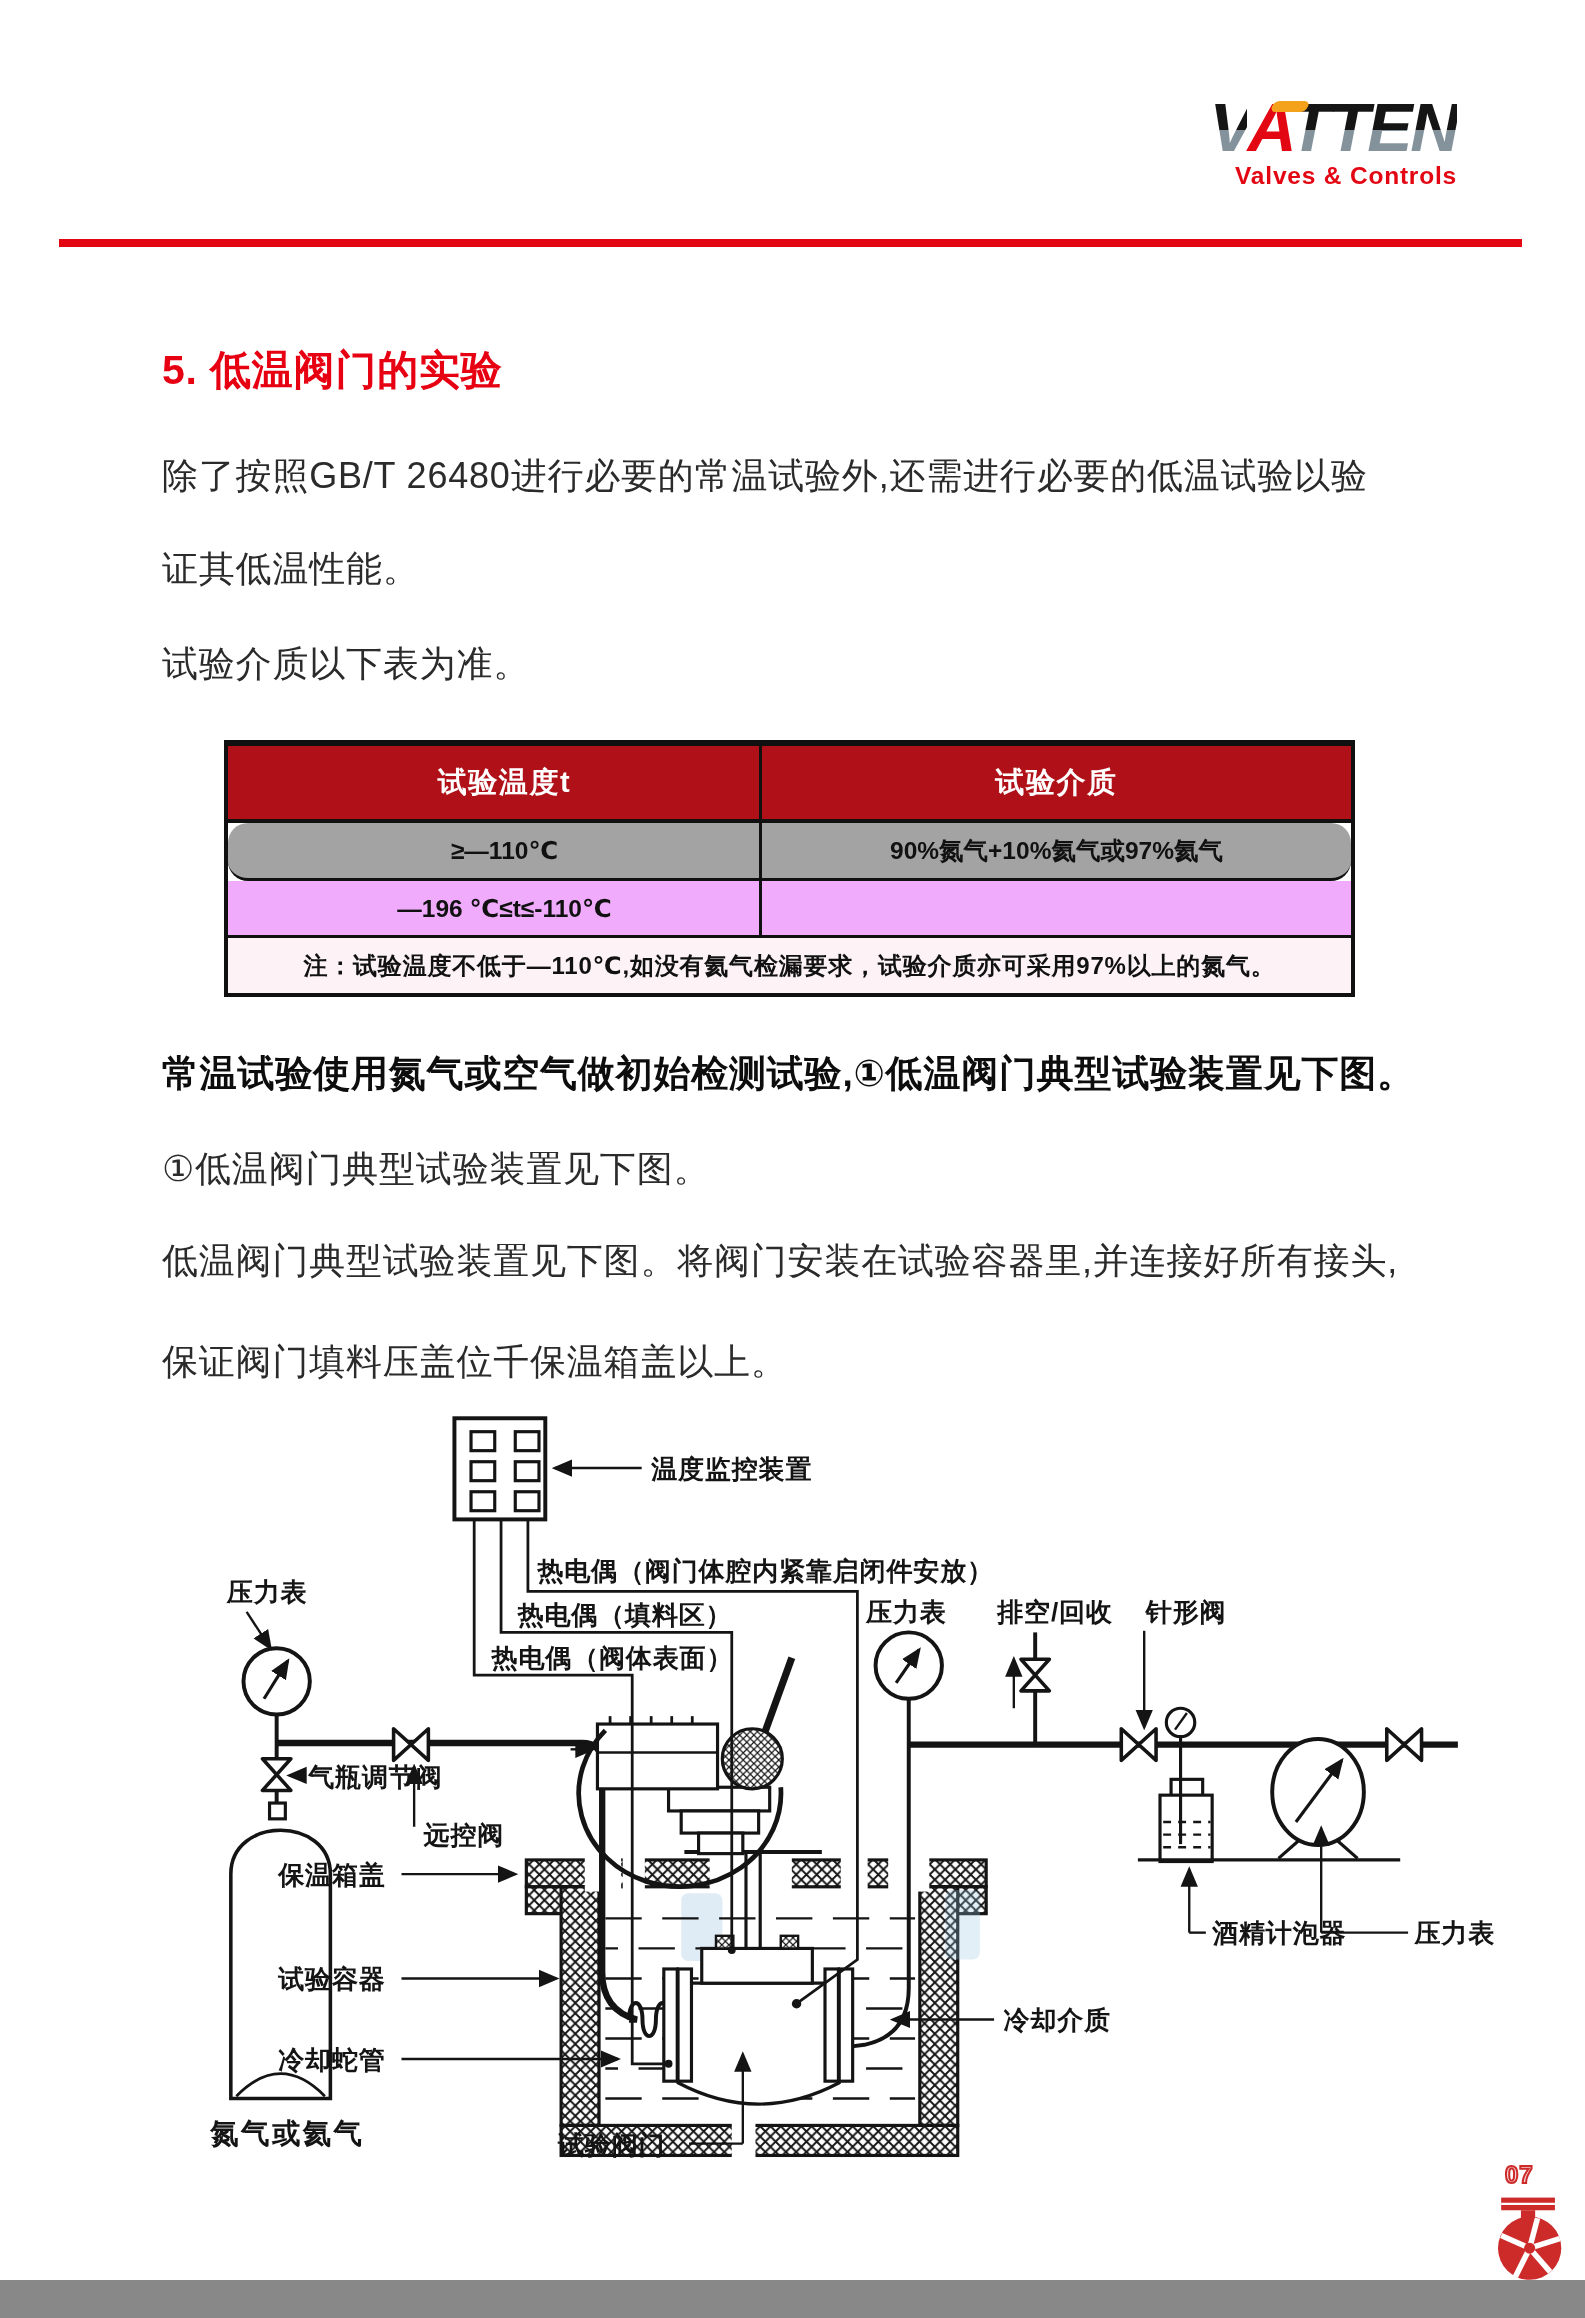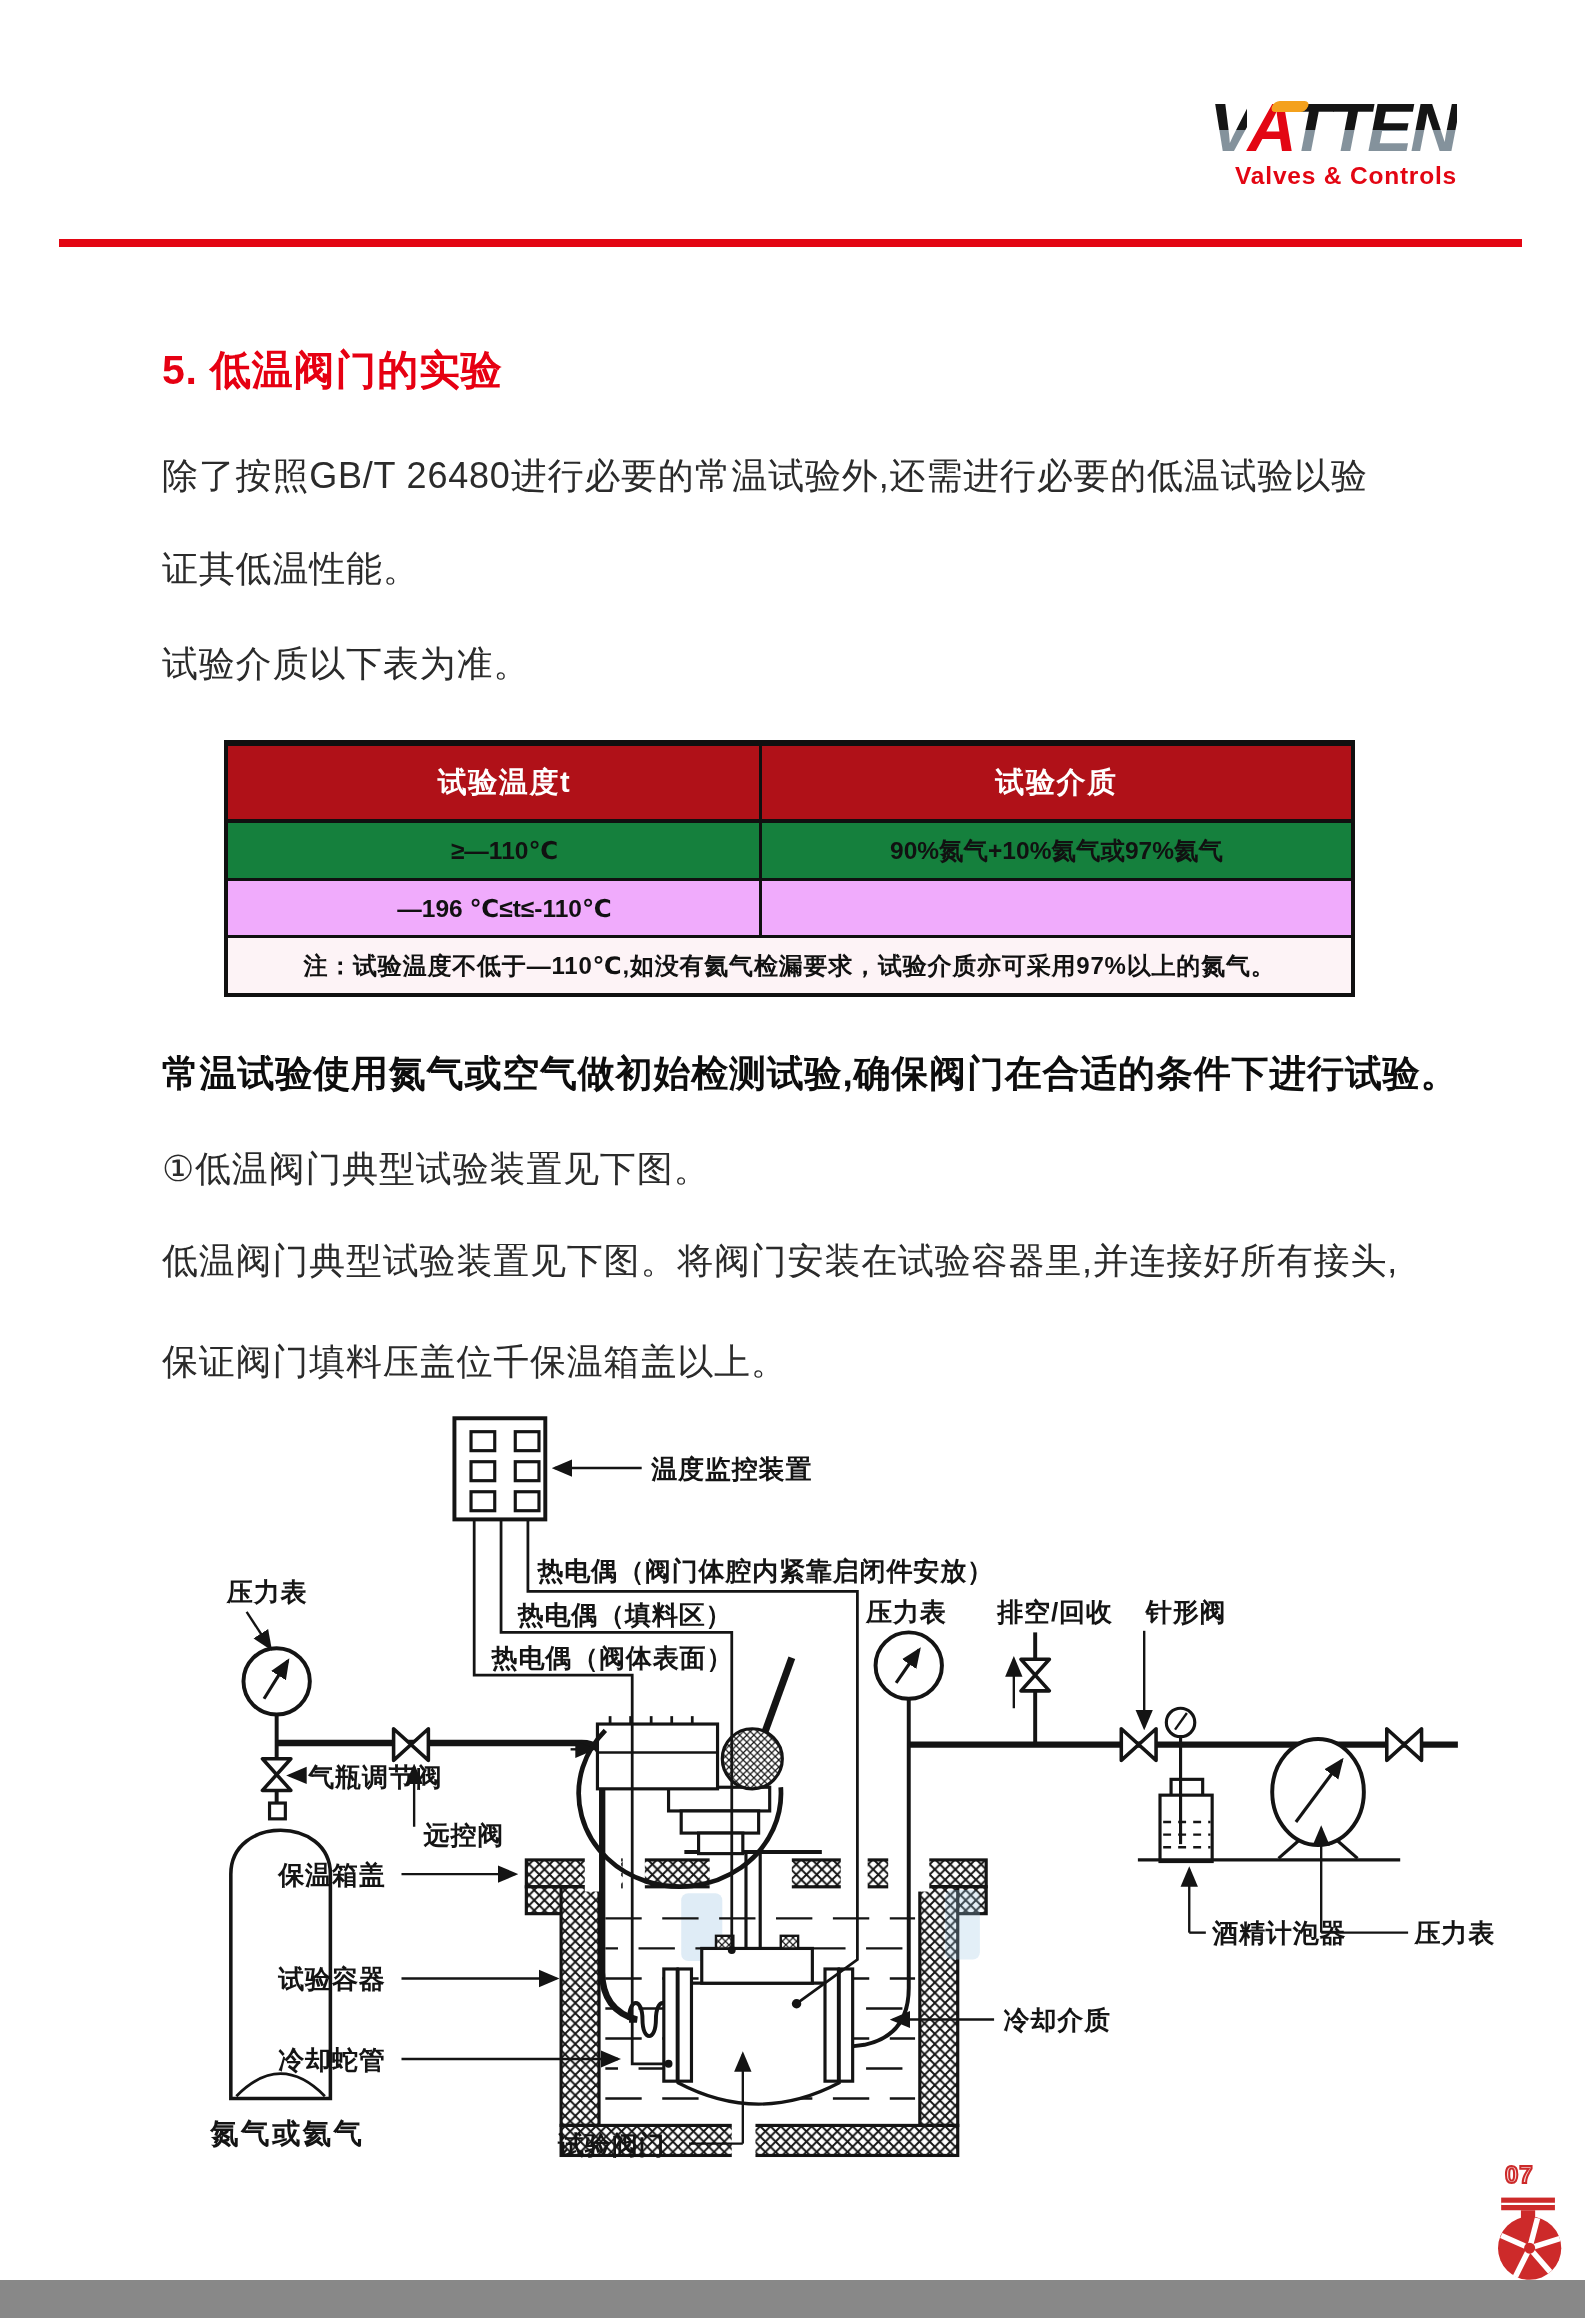--- a/index.html
+++ b/index.html
@@ -18,21 +18,21 @@
   .para{position:absolute;left:162px;font-size:36px;color:#2b2b2b;letter-spacing:0.8px;white-space:nowrap;}
   .para.b{font-weight:800;color:#0d0d0d;font-size:37px;}
   
   .tbl{position:absolute;left:224px;top:740px;width:1131px;border:4px solid #101010;border-top-width:6.3px;box-sizing:border-box;}
   .trow{display:flex;box-sizing:border-box;}
   .tc{box-sizing:border-box;display:flex;align-items:center;justify-content:center;text-align:center;}
   .tc.c1{width:534px;border-right:3.2px solid #101010;padding-left:22px;}
   .tc.c2{flex:1;}
   .thead{height:77px;background:#b01118;border-bottom:4.7px solid #101010;}
   .thead .tc{color:#ffffff;font-size:29px;font-weight:800;letter-spacing:1.6px;}
-  .r1{height:58px;background:#15803d;border-bottom:3.2px solid #101010;}
+  .r1{height:58px;background:#a3a3a3;border-bottom:3.2px solid #101010;border-radius:20px;}
   .r2{height:57px;background:#f0abfc;border-bottom:3.2px solid #101010;}
   .r1 .tc,.r2 .tc{font-size:24.5px;font-weight:700;color:#111;}
   .tnote{height:55px;background:#fdf3f6;}
   .tnote .tc{font-size:24px;font-weight:800;color:#111;letter-spacing:0.8px;}
   
   .diag{position:absolute;left:0;top:0;width:1586px;height:2319px;}
   .diag text{font-family:"Liberation Sans","DejaVu Sans",sans-serif;font-weight:700;font-size:33px;fill:#141414;letter-spacing:1px;}
   .diag text.big{font-size:36px;letter-spacing:3px;}
   
   .pageno{position:absolute;left:1505px;top:2161px;font-size:24px;font-weight:800;color:#f6d7d7;
@@ -65,21 +65,21 @@
       <div class="tc c2">90%氮气+10%氦气或97%氦气</div>
     </div>
     <div class="trow r2">
       <div class="tc c1">—196 ℃≤t≤-110℃</div>
     </div>
     <div class="trow tnote">
       <div class="tc c2">注：试验温度不低于—110℃,如没有氦气检漏要求，试验介质亦可采用97%以上的氮气。</div>
     </div>
   </div>
 
-  <div class="para b" style="top:1049px">常温试验使用氮气或空气做初始检测试验,确保阀门在合适的条件下进行试验。</div>
+  <div class="para b" style="top:1049px">常温试验使用氮气或空气做初始检测试验,①低温阀门典型试验装置见下图。</div>
   <div class="para" style="top:1145px">①低温阀门典型试验装置见下图。</div>
   <div class="para" style="top:1237px">低温阀门典型试验装置见下图。将阀门安装在试验容器里,并连接好所有接头,</div>
   <div class="para" style="top:1338px">保证阀门填料压盖位千保温箱盖以上。</div>
 
   <svg class="diag" viewBox="0 0 2007 2935">
     <defs>
       <pattern id="xh" width="13" height="13" patternUnits="userSpaceOnUse">
         <rect width="13" height="13" fill="#fff"></rect>
         <path d="M0,0 L13,13 M13,0 L0,13" stroke="#141414" stroke-width="2.4"></path>
       </pattern>

